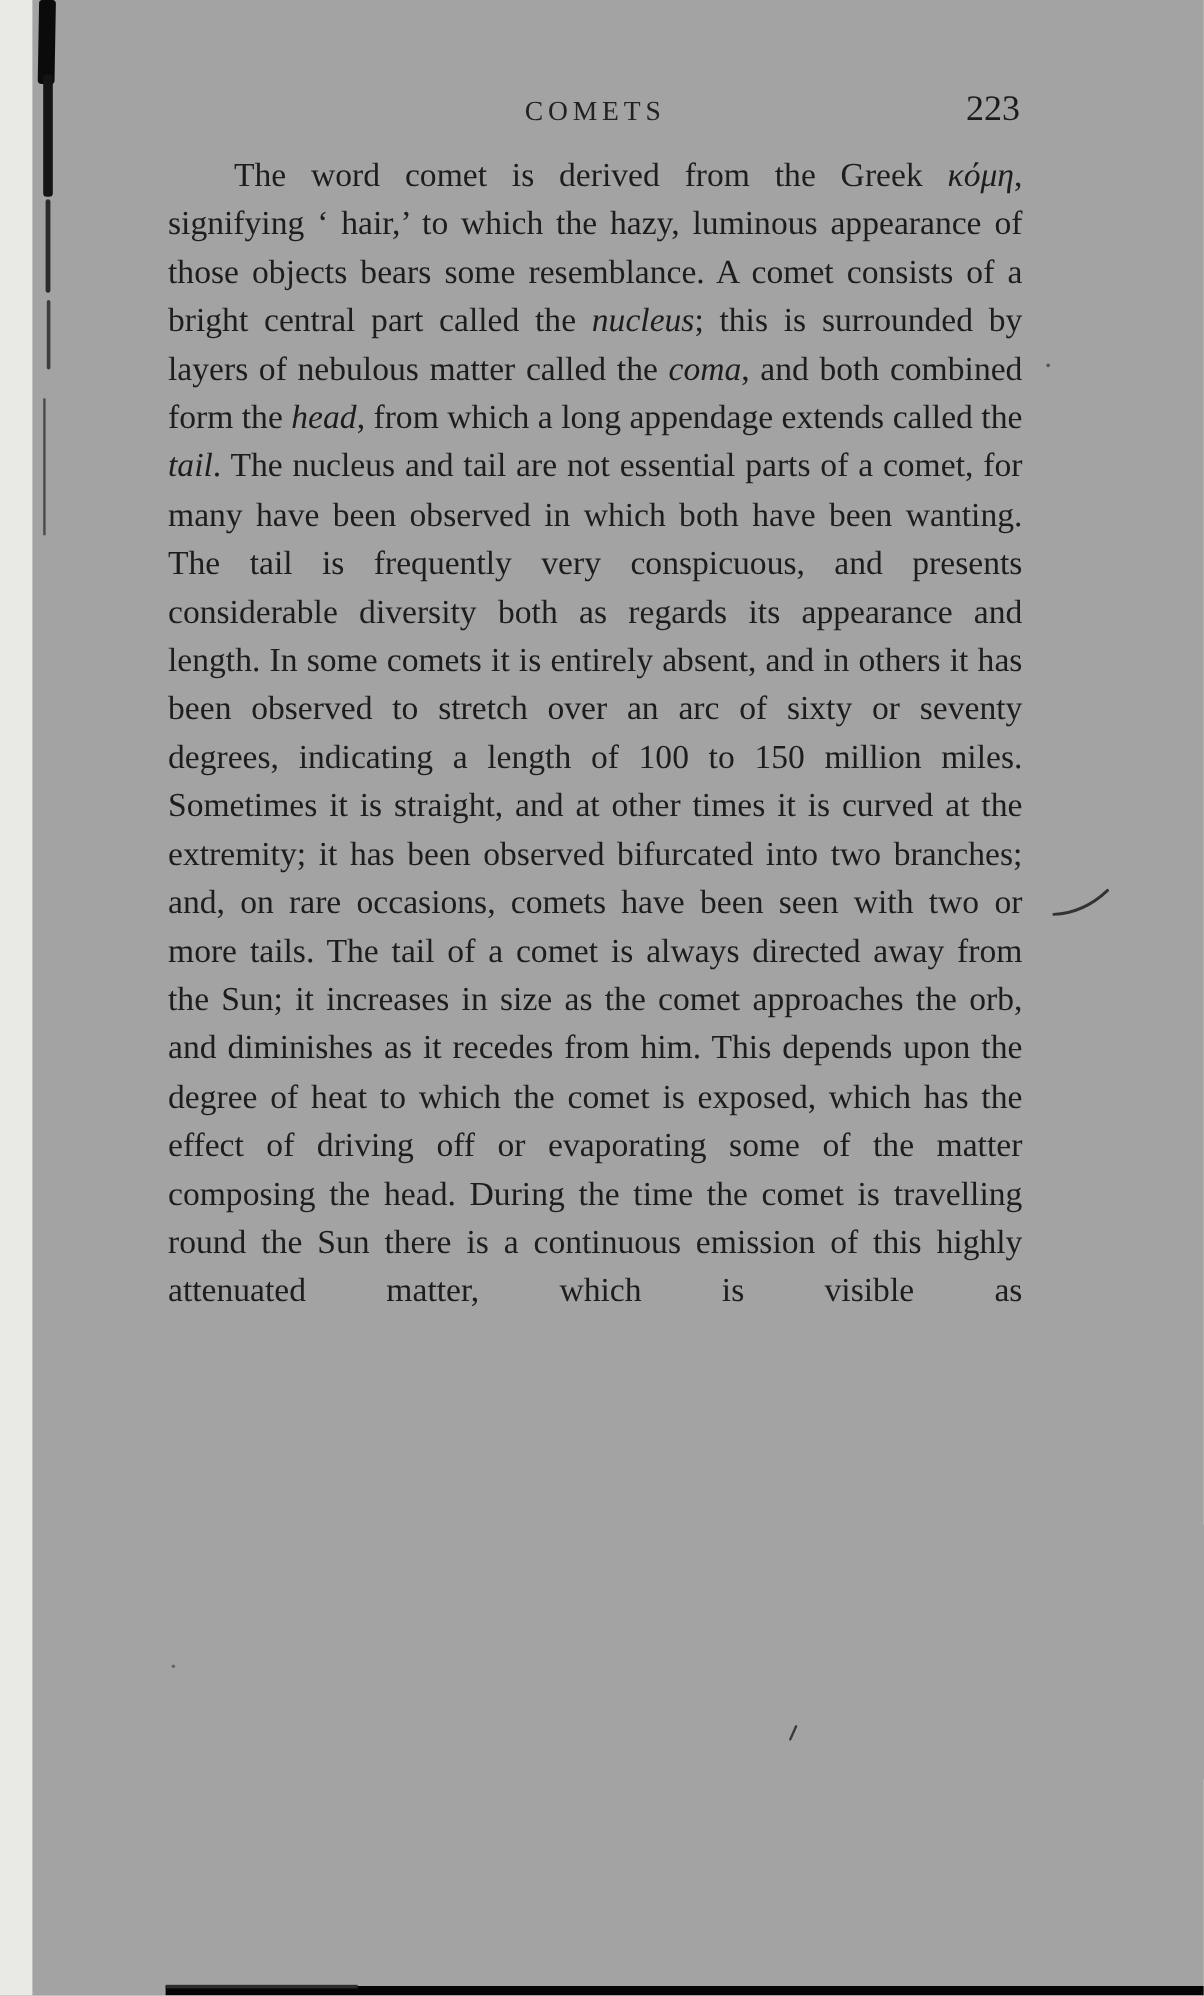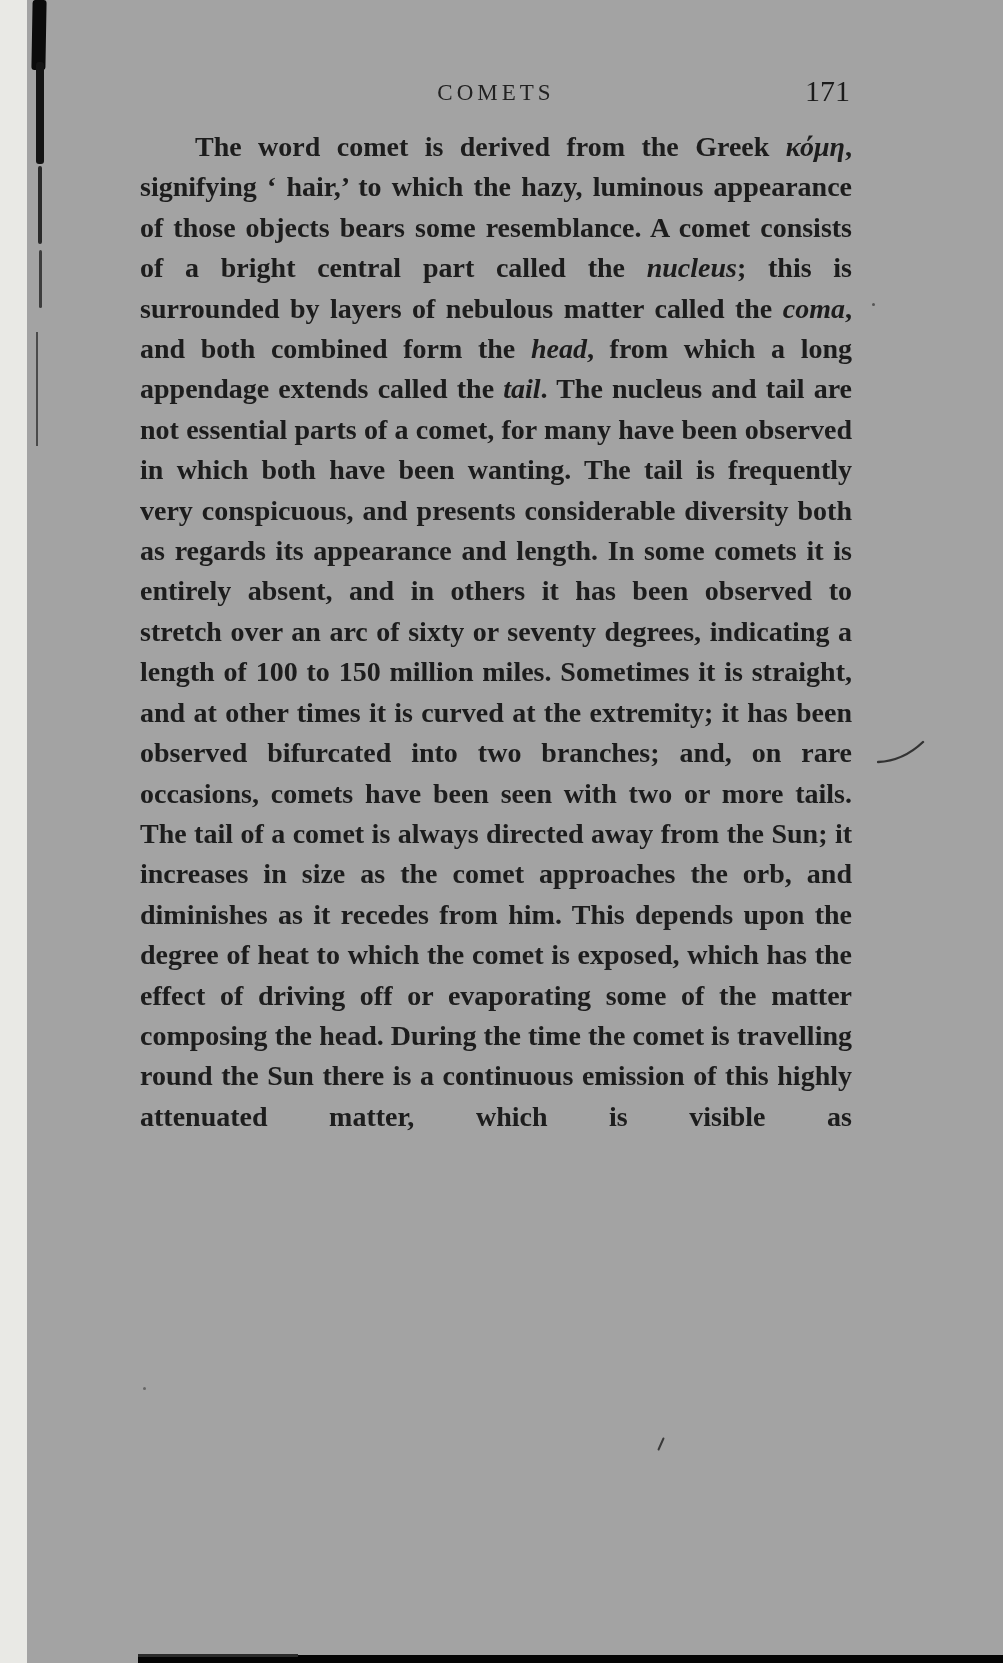--- a/index.html
+++ b/index.html
@@ -40,21 +40,21 @@
     position:absolute;
     left:113px; top:127px;
     width:712px;
     font-size:28px;
     line-height:40.4px;
     text-align:justify;
     text-align-last:justify;
     color:#1d1d1d;
   }
   .para { margin:0; }
-  .para.indent { text-indent:55px;font-weight:bold; }
+  .para.indent { text-indent:55px; }
   .italic { font-style:italic; }
 
   
   .artifact { position:absolute; pointer-events:none; }
   .binding-mark-1 { left:5px;  top:0;     width:14px; height:70px;  background:#0b0b0b; border-radius:3px; transform:rotate(1deg); }
   .binding-mark-2 { left:9px;  top:62px;  width:8px;  height:102px; background:#141414; border-radius:3px; }
   .binding-mark-3 { left:11px; top:166px; width:4px;  height:78px;  background:#2a2a2a; border-radius:2px; }
   .binding-mark-4 { left:12px; top:250px; width:3px;  height:58px;  background:#3d3d3d; border-radius:2px; }
   .binding-mark-5 { left:9px;  top:332px; width:2px;  height:114px; background:#4a4a4a; }
   .pen-stroke { left:850px; top:740px; width:48px; height:26px; }
@@ -83,20 +83,20 @@
   </div>
 
   <div class="artifact stray-tick"></div>
   <div class="artifact speck-1"></div>
   <div class="artifact speck-2"></div>
   <div class="artifact bottom-scan-bar"></div>
   <div class="artifact bottom-scan-bar2"></div>
 
   <header class="page-header">
     <span class="running-title">COMETS</span>
-    <span class="page-number">171</span>
+    <span class="page-number">223</span>
   </header>
 
   <main class="text-block">
       <p class="para indent"><span>The word comet is derived from the Greek </span><span class="italic">κόμη</span><span>, signifying ‘ hair,’ to which the hazy, luminous appearance of those objects bears some resemblance. A comet consists of a bright central part called the </span><span class="italic">nucleus</span><span>; this is surrounded by layers of nebulous matter called the </span><span class="italic">coma</span><span>, and both combined form the </span><span class="italic">head</span><span>, from which a long appendage extends called the </span><span class="italic">tail</span><span>. The nucleus and tail are not essential parts of a comet, for many have been observed in which both have been wanting. The tail is frequently very conspicuous, and presents considerable diversity both as regards its appearance and length. In some comets it is entirely absent, and in others it has been observed to stretch over an arc of sixty or seventy degrees, indicating a length of 100 to 150 million miles. Sometimes it is straight, and at other times it is curved at the extremity; it has been observed bifurcated into two branches; and, on rare occasions, comets have been seen with two or more tails. The tail of a comet is always directed away from the Sun; it increases in size as the comet approaches the orb, and diminishes as it recedes from him. This depends upon the degree of heat to which the comet is exposed, which has the effect of driving off or evaporating some of the matter composing the head. During the time the comet is travelling round the Sun there is a continuous emission of this highly attenuated matter, which is visible as</span></p>
     </main>
 
 </div>
 
 </body></html>

